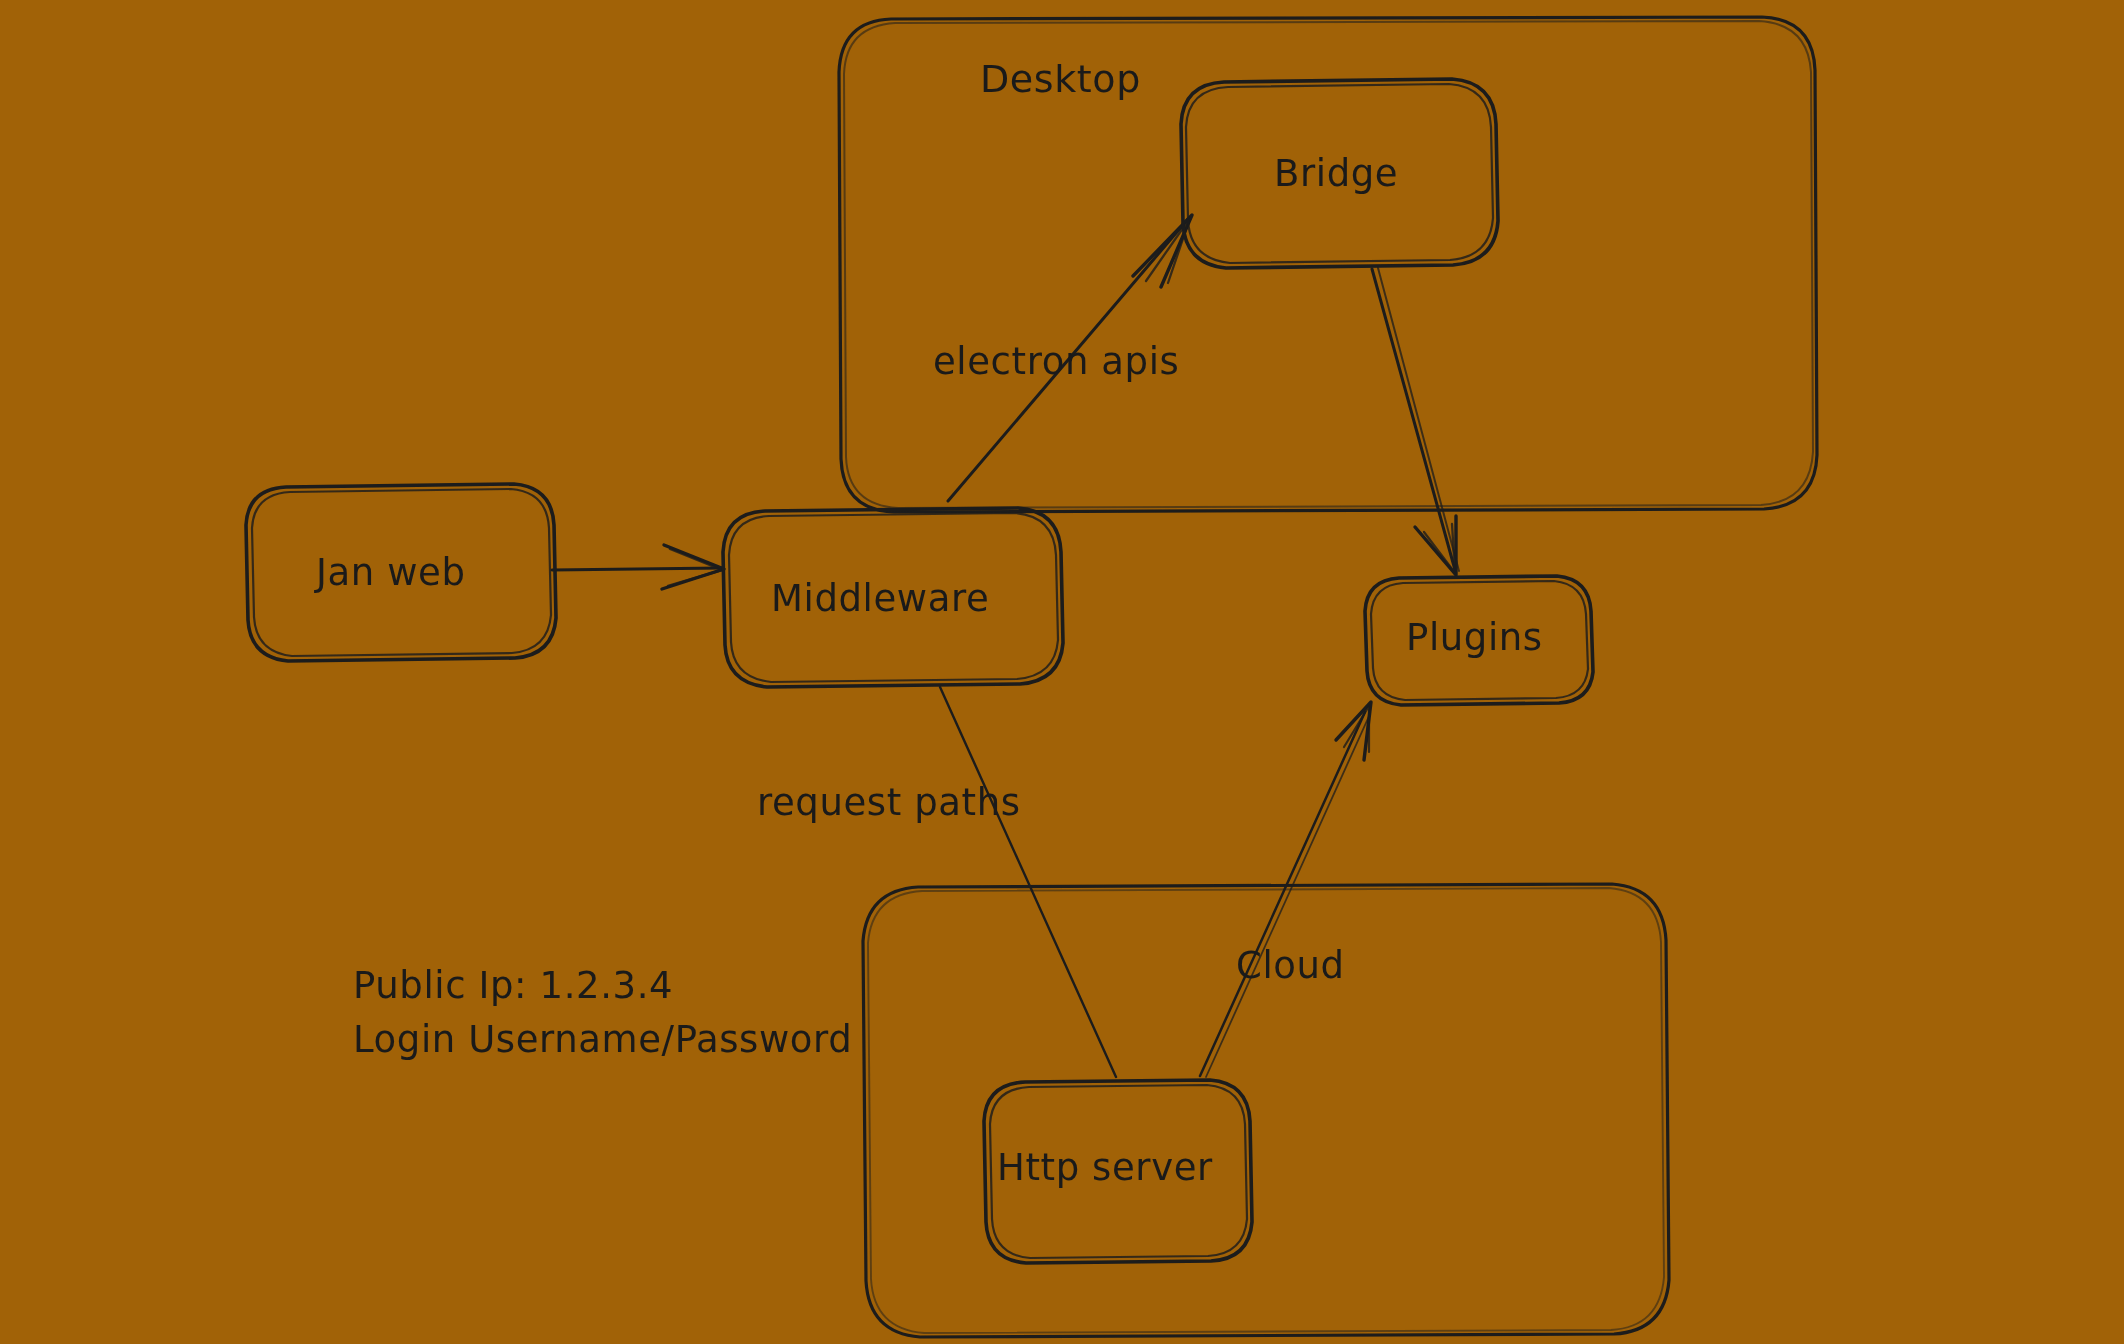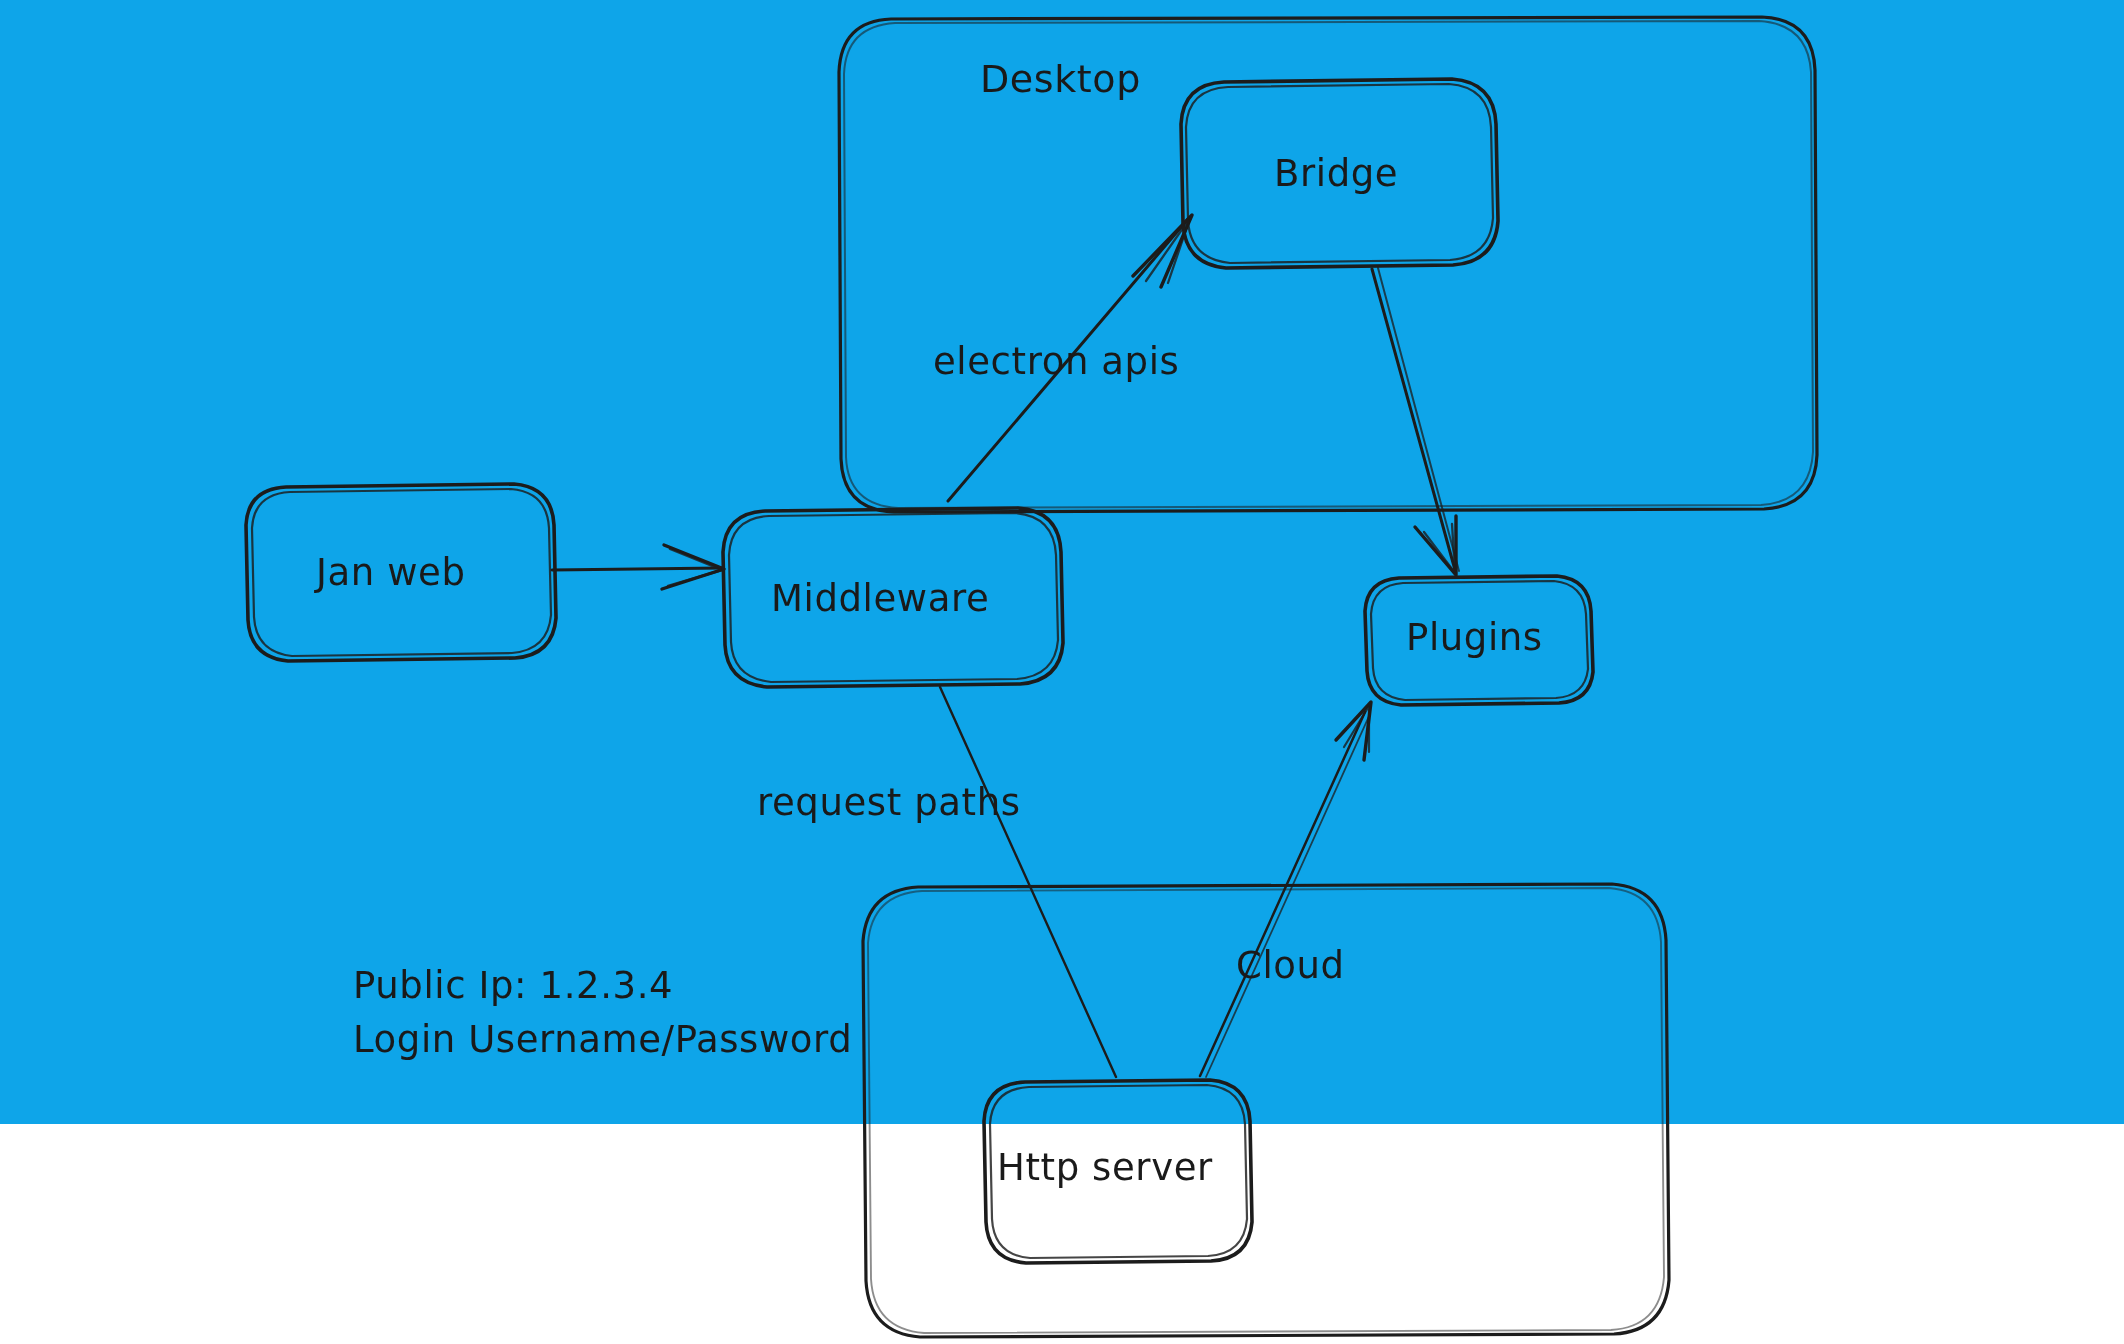--- a/index.html
+++ b/index.html
@@ -10,22 +10,22 @@
   }
   body {
     width: 2124px;
     height: 1344px;
     overflow: hidden;
     font-family: "DejaVu Sans", sans-serif;
   }
   #canvas-wrap {
     position: relative;
     width: 2124px;
-    height: 1124px;
-    background: #0ea5e9;
+    height: 1344px;
+    background: #a16207;
   }
   svg#diagram {
     display: block;
     width: 2124px;
     height: 1344px;
   }
   .sketch-stroke {
     fill: none;
     stroke: #1c1c1c;
     stroke-linecap: round;

